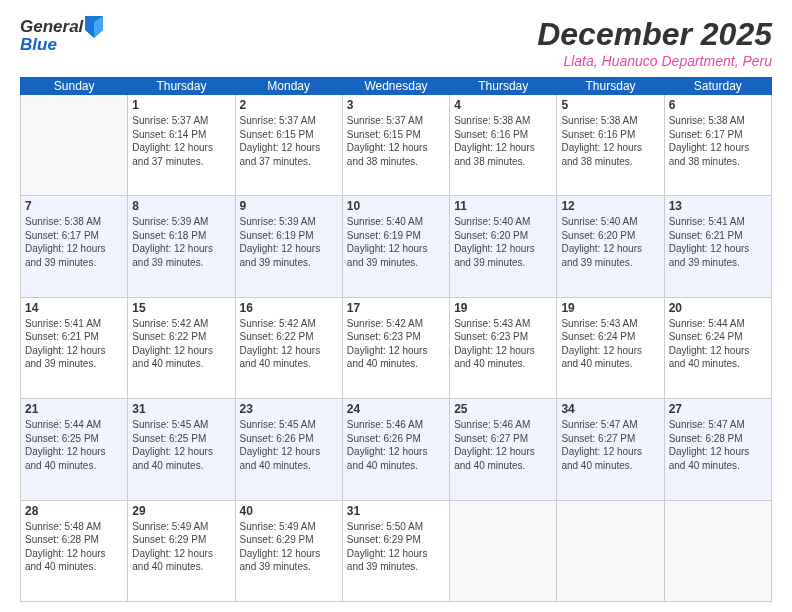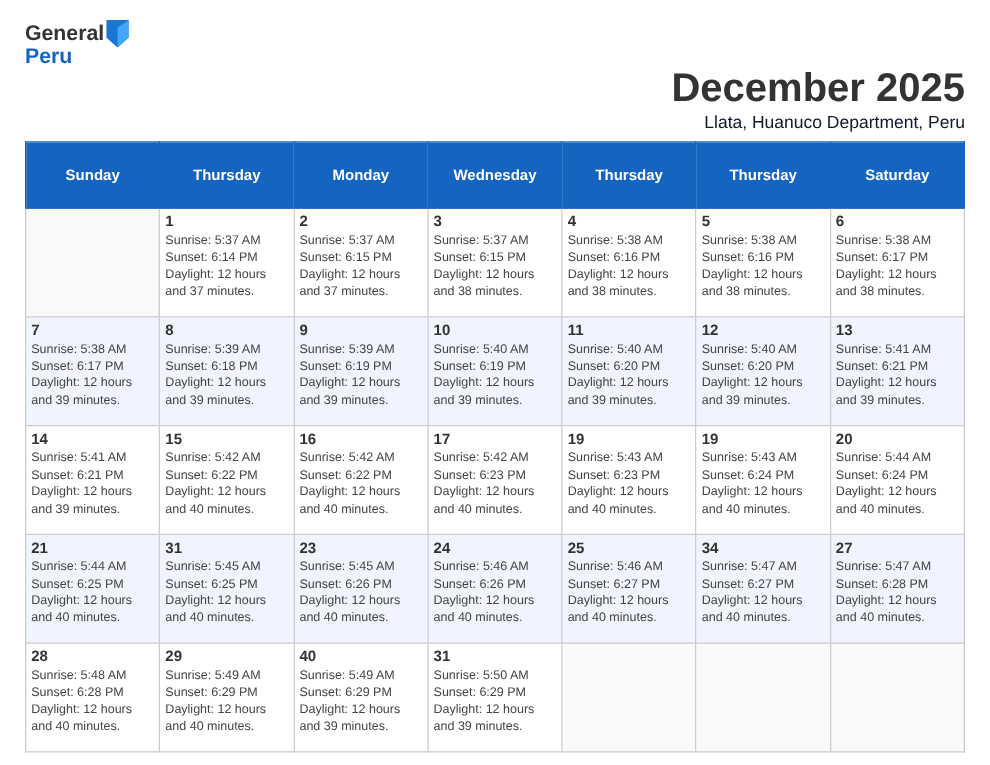--- a/index.html
+++ b/index.html
@@ -15,58 +15,58 @@
       height: 612px;
       padding: 16px 20px 10px 20px;
       display: flex;
       flex-direction: column;
     }
     .header {
       display: flex;
       justify-content: space-between;
       align-items: flex-start;
       margin-bottom: 8px;
+      font-style: italic;
     }
     .logo {
       display: flex;
       align-items: center;
     }
     .logo-general { color: #333; }
     .logo-blue { color: #1565c0; }
     .logo-icon {
       width: 18px;
       height: 22px;
       margin-left: 2px;
     }
     .title-block {
       text-align: right;
     }
     .month-title {
       font-size: 32px;
       font-weight: bold;
       color: #333;
-      margin-top: 36px;
     }
     .location {
       font-size: 14px;
-      color: #0f172a;
+      color: #ec4899;
     }
     .calendar {
       flex: 1;
       border: 1px solid #ccc;
       border-collapse: collapse;
       width: 100%;
       table-layout: fixed;
     }
     .calendar th {
       background: #1565c0;
       color: #fff;
       font-size: 12px;
-      font-weight: bold;
-      padding: 19px 4px;
+      font-weight: normal;
+      padding: 1px 4px;
       text-align: center;
       border: 1px solid #1565c0;
     }
     .calendar td {
       border: 1px solid #ccc;
       vertical-align: top;
       padding: 3px 4px;
       font-size: 9.5px;
       color: #333;
       background: #fff;
@@ -98,21 +98,21 @@
   <div class="header">
     <div class="logo">
       <div>
         <div style="display:flex;align-items:center;">
           <span class="logo-general" style="font-size:17px;font-weight:bold;color:#333;">General</span>
           <svg class="logo-icon" viewBox="0 0 18 22" fill="none" xmlns="http://www.w3.org/2000/svg">
             <polygon points="0,0 18,0 18,14 9,22 0,14" fill="#1976d2"></polygon>
             <polygon points="9,6 18,0 18,14 9,22" fill="#42a5f5"></polygon>
           </svg>
         </div>
-        <span class="logo-blue" style="font-size:17px;font-weight:bold;color:#1565c0;display:block;margin-top:-3px;">Peru</span>
+        <span class="logo-blue" style="font-size:17px;font-weight:bold;color:#1565c0;display:block;margin-top:-3px;">Blue</span>
       </div>
     </div>
     <div class="title-block">
       <div class="month-title">December 2025</div>
       <div class="location">Llata, Huanuco Department, Peru</div>
     </div>
   </div>
 
   <table class="calendar">
     <thead>

